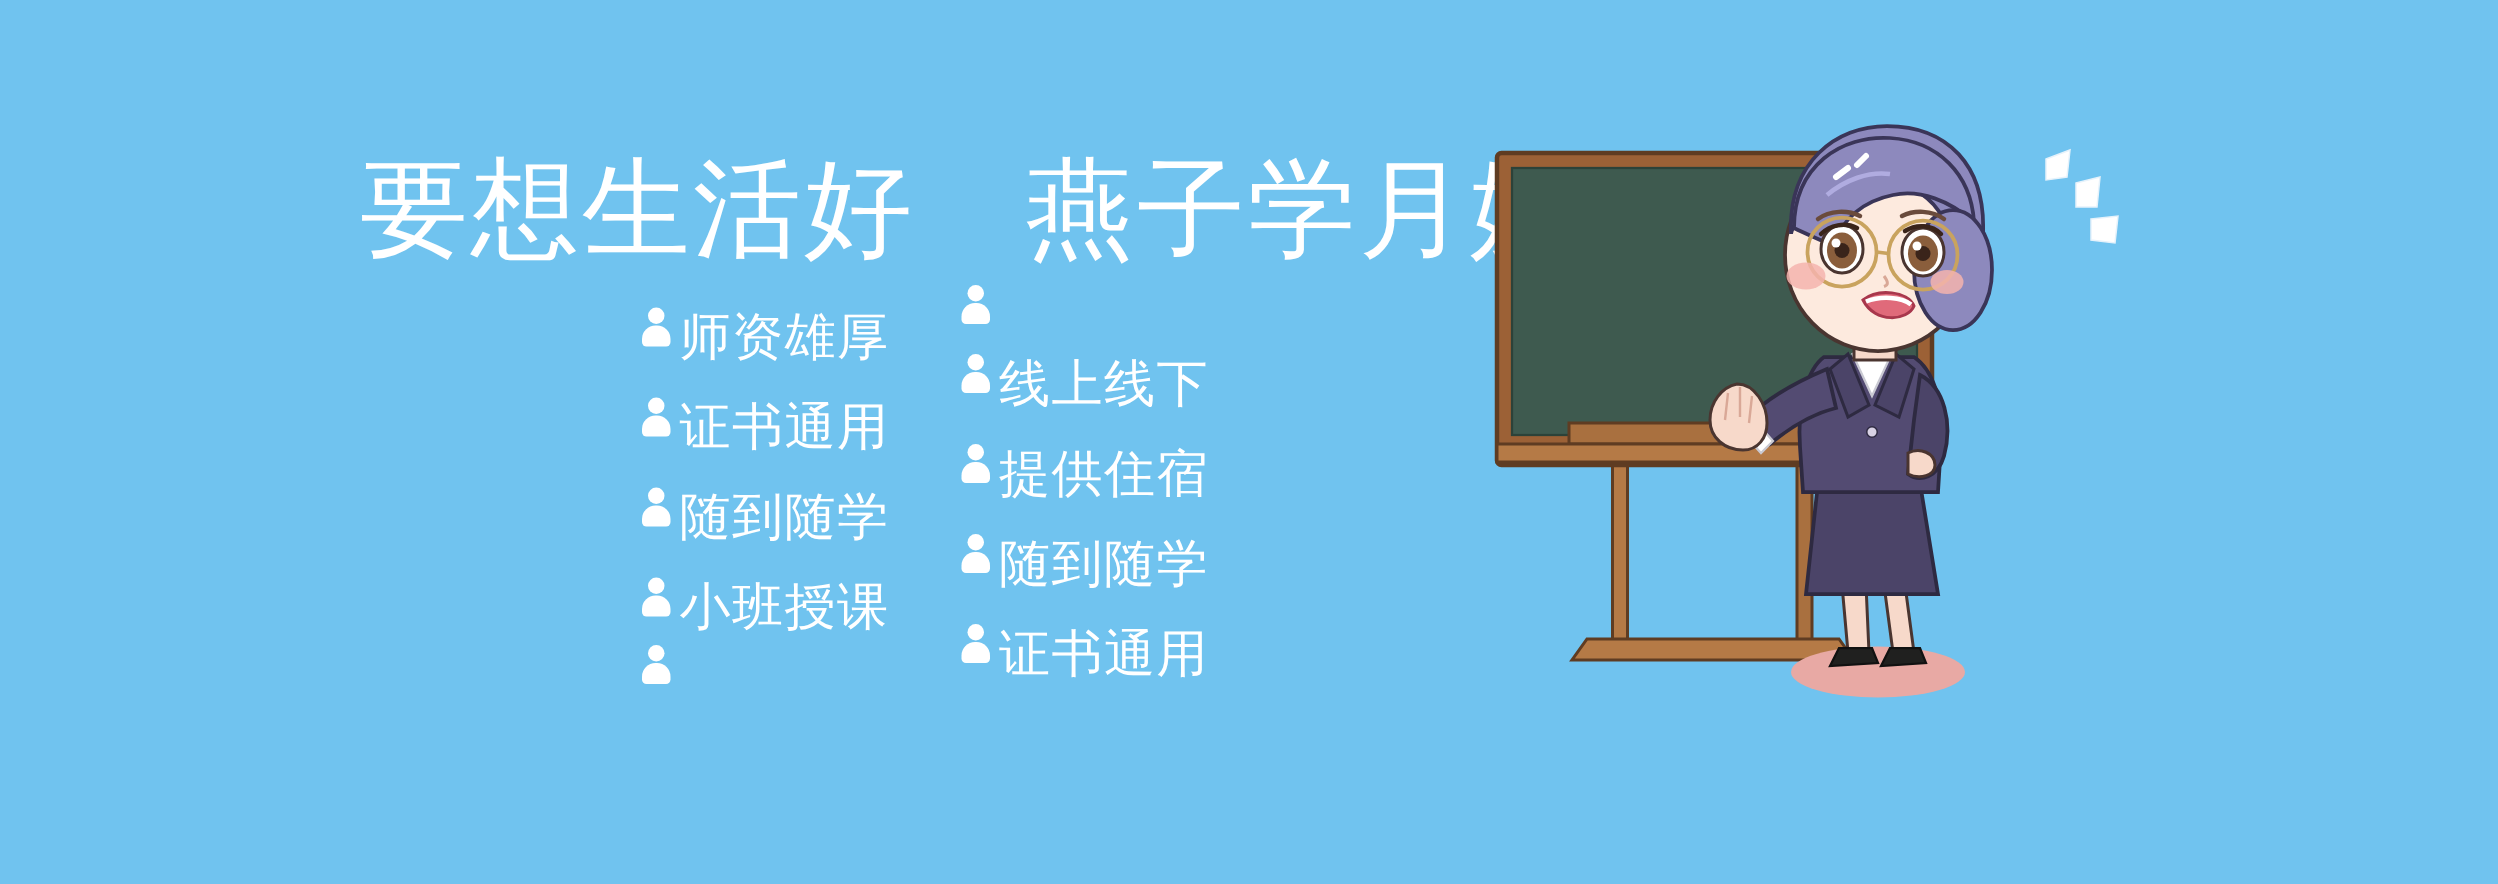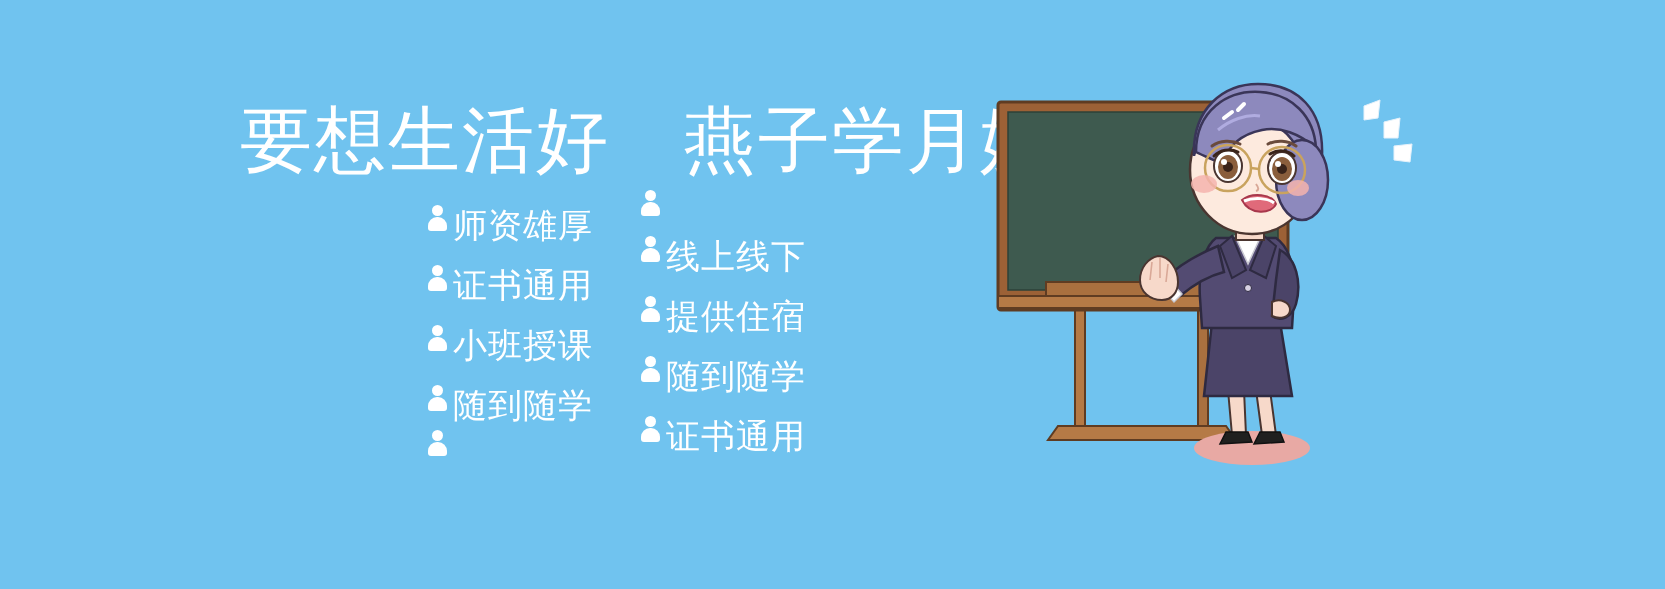--- a/index.html
+++ b/index.html
@@ -109,25 +109,25 @@
         <div class="feature-item">
           <span class="person-icon"></span>
           <span class="feature-label">师资雄厚</span>
         </div>
         <div class="feature-item">
           <span class="person-icon"></span>
           <span class="feature-label">证书通用</span>
         </div>
         <div class="feature-item">
           <span class="person-icon"></span>
+          <span class="feature-label">随到随学</span>
+        </div>
+        <div class="feature-item">
+          <span class="person-icon"></span>
           <span class="feature-label">小班授课</span>
-        </div>
-        <div class="feature-item">
-          <span class="person-icon"></span>
-          <span class="feature-label">随到随学</span>
         </div>
         <div class="feature-item">
           <span class="person-icon"></span>
         </div>
       </div>
 
       <div class="feature-col">
         <div class="feature-item">
           <span class="person-icon"></span>
         </div>

